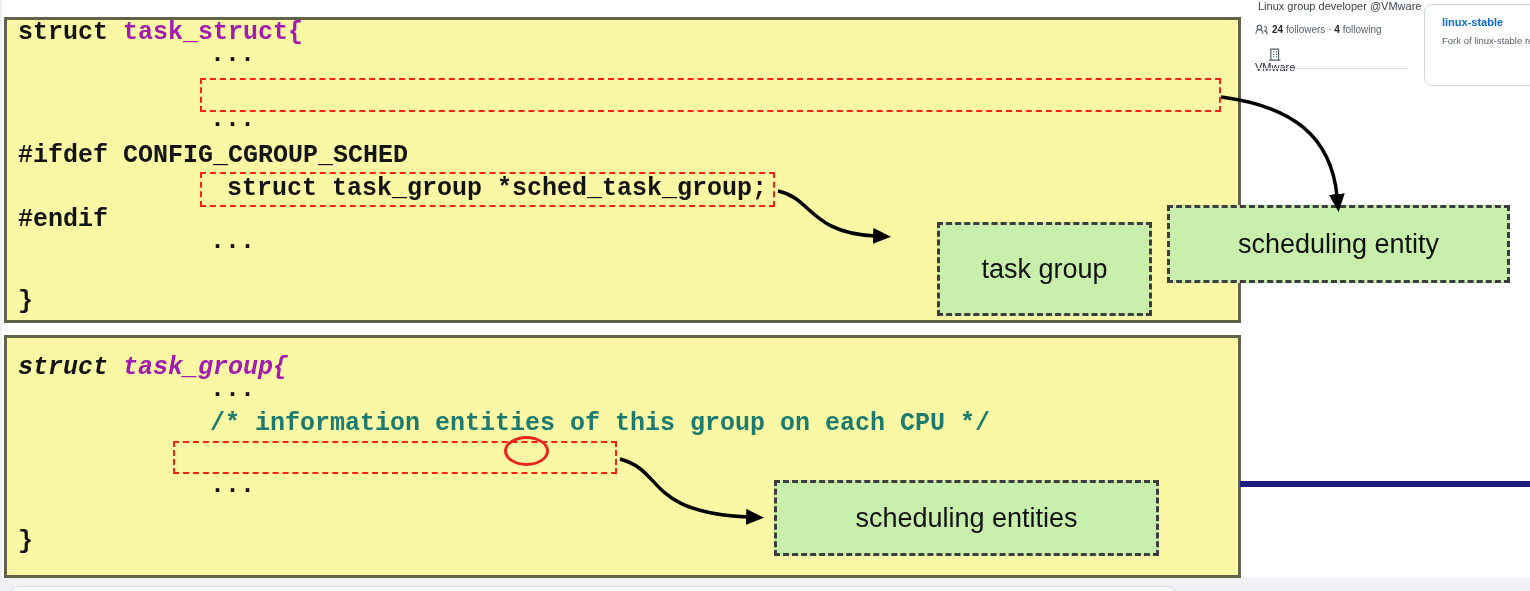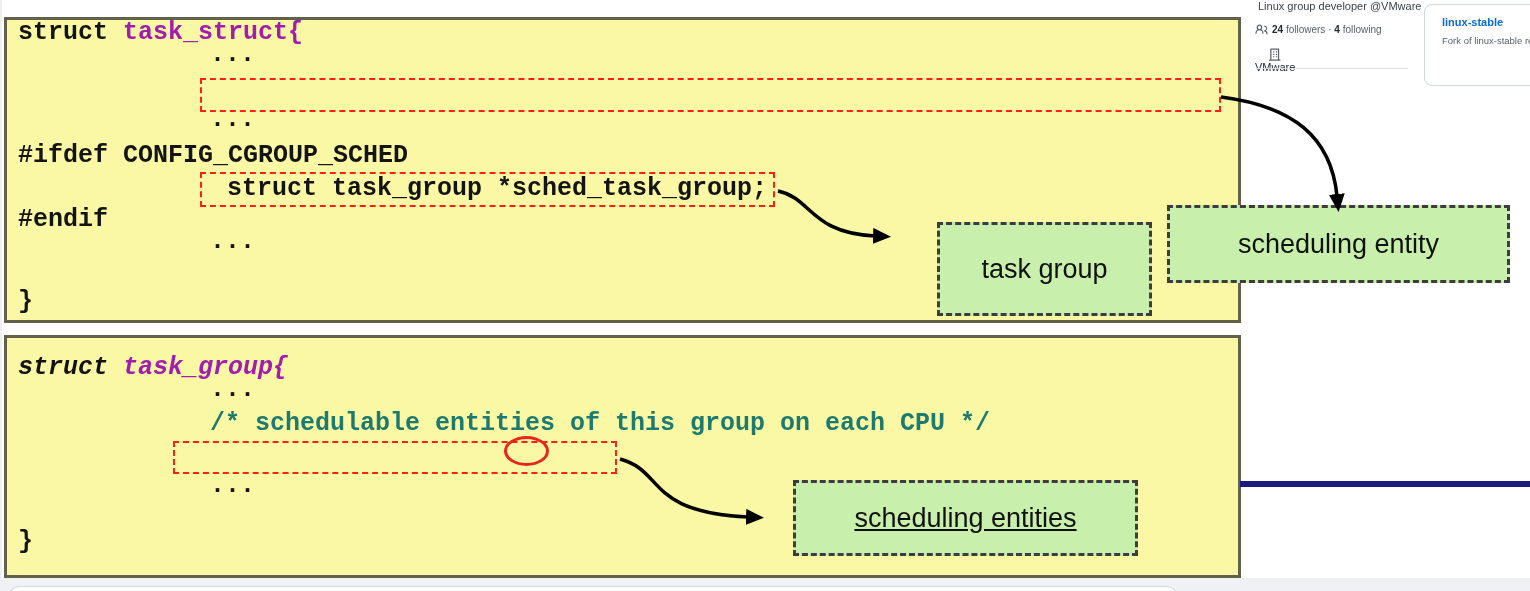--- a/index.html
+++ b/index.html
@@ -69,33 +69,33 @@
   <div class="codeline" style="left:210px;top:229px;">...</div>
   <div class="codeline" style="left:18px;top:289px;">}</div>
 
   <div class="ybox ybox2"></div>
 
   <div class="rbox" style="left:173px;top:441px;width:444px;height:33px;"></div>
   <div class="rcircle" style="left:504px;top:436px;width:45px;height:30px;"></div>
 
   <div class="codeline" style="left:18px;top:355px;font-style:italic;"><span>struct </span><span class="kw-red">task_group{</span></div>
   <div class="codeline" style="left:210px;top:377px;">...</div>
-  <div class="codeline cmt" style="left:210px;top:411px;">/* schedulable entities of this group on each CPU */</div>
+  <div class="codeline cmt" style="left:210px;top:411px;">/* information entities of this group on each CPU */</div>
   <div class="codeline" style="left:210px;top:473px;">...</div>
   <div class="codeline" style="left:18px;top:529px;">}</div>
 
   <div class="navy-line"></div>
 
   <div class="gbox" style="left:937px;top:196px;width:215px;height:94px;margin-top:26px;">
       <span>task group</span>
     </div>
   <div class="gbox" style="left:1167px;top:205px;width:343px;height:78px;">
       <span>scheduling entity</span>
     </div>
-  <div class="gbox" style="left:793px;top:480px;width:345px;height:76px;text-decoration:underline;">
+  <div class="gbox" style="left:774px;top:480px;width:385px;height:76px;">
       <span>scheduling entities</span>
     </div>
 
   <svg class="arrows">
     <defs>
       <marker id="ah" markerWidth="20" markerHeight="16" refX="2" refY="8" orient="auto" markerUnits="userSpaceOnUse">
         <path d="M0,0 L18,8 L0,16 Z" fill="#000"></path>
       </marker>
     </defs>
     <path d="M 778 191 C 812 198 810 233 875 236" stroke="#000" stroke-width="3.5" fill="none" marker-end="url(#ah)"></path>

